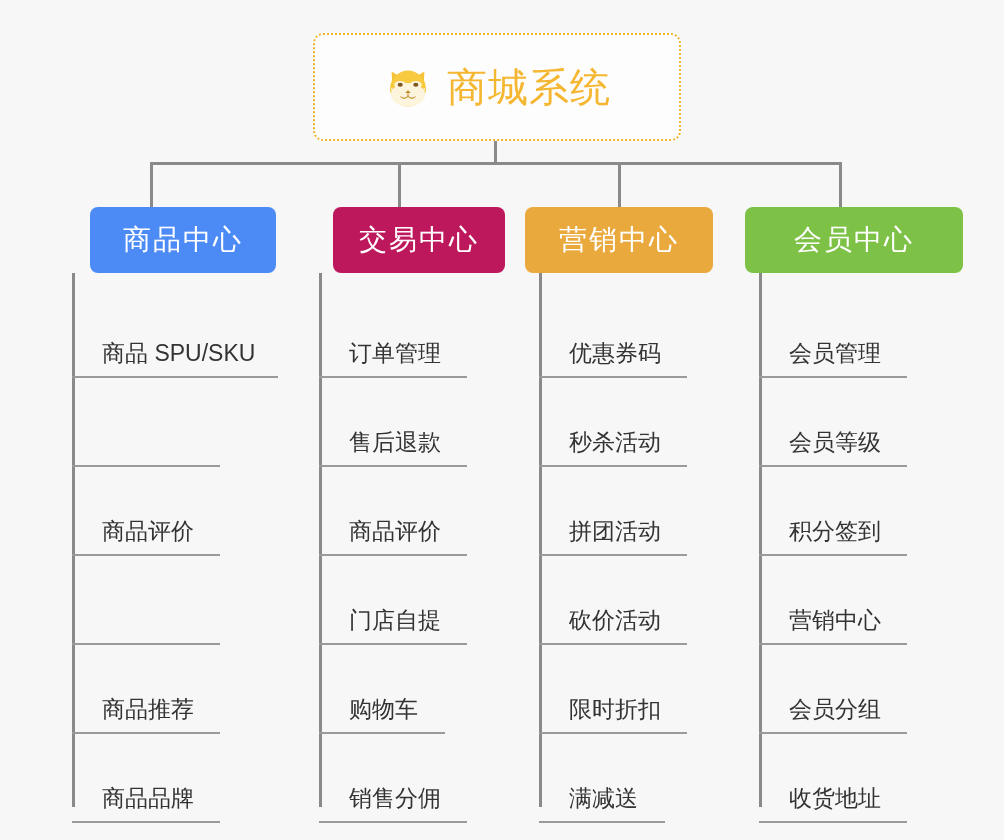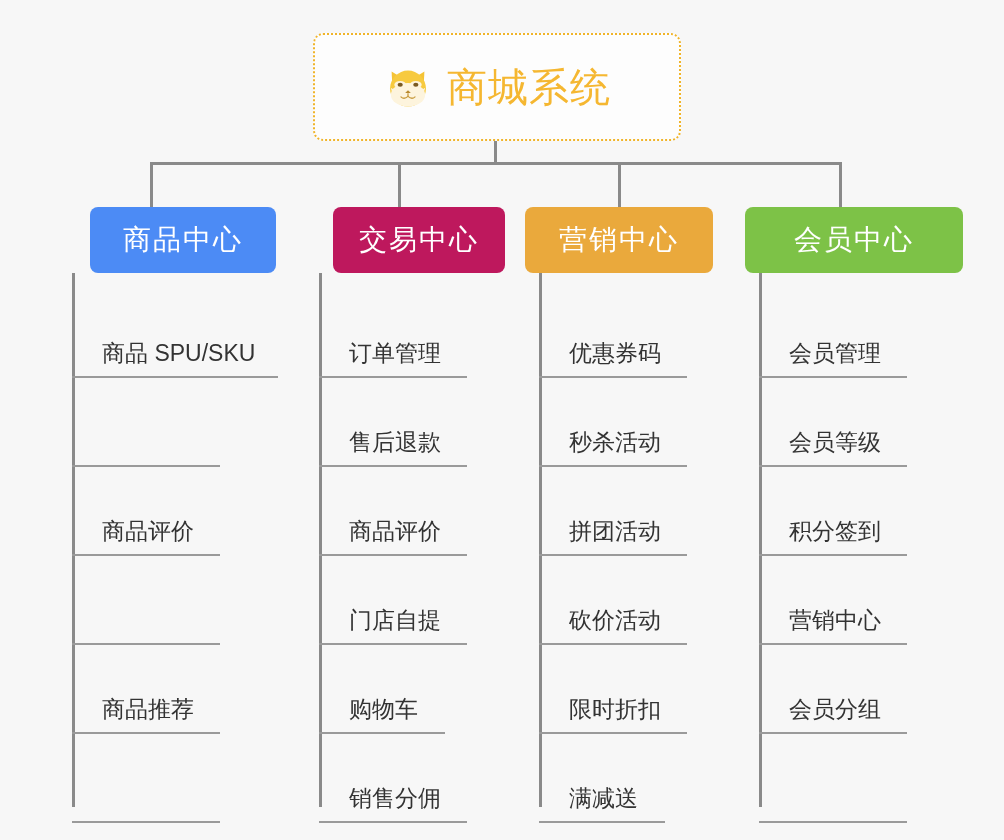--- a/index.html
+++ b/index.html
@@ -172,20 +172,21 @@
         <span class="leaf-rule" style="width:148px;"></span>
       </div>
       <div class="leaf">
         <span class="leaf-rule" style="width:148px;"></span>
       </div>
       <div class="leaf">
         <span class="leaf-label">商品推荐</span>
         <span class="leaf-rule" style="width:148px;"></span>
       </div>
       <div class="leaf">
+        <span class="leaf-label">商品品牌</span>
         <span class="leaf-rule" style="width:148px;"></span>
       </div>
     </div>
   </div>
 
   <div class="column" style="left:305px; width:188px;">
     <div class="cat-box" style="background:#be185d; width:172px;margin-left:28px;">
       <span>交易中心</span>
     </div>
     <div class="leaf-list">
@@ -270,18 +271,19 @@
       </div>
       <div class="leaf">
         <span class="leaf-label">营销中心</span>
         <span class="leaf-rule" style="width:148px;"></span>
       </div>
       <div class="leaf">
         <span class="leaf-label">会员分组</span>
         <span class="leaf-rule" style="width:148px;"></span>
       </div>
       <div class="leaf">
+        <span class="leaf-label">收货地址</span>
         <span class="leaf-rule" style="width:148px;"></span>
       </div>
     </div>
   </div>
 
 </div>
 
 </body></html>

